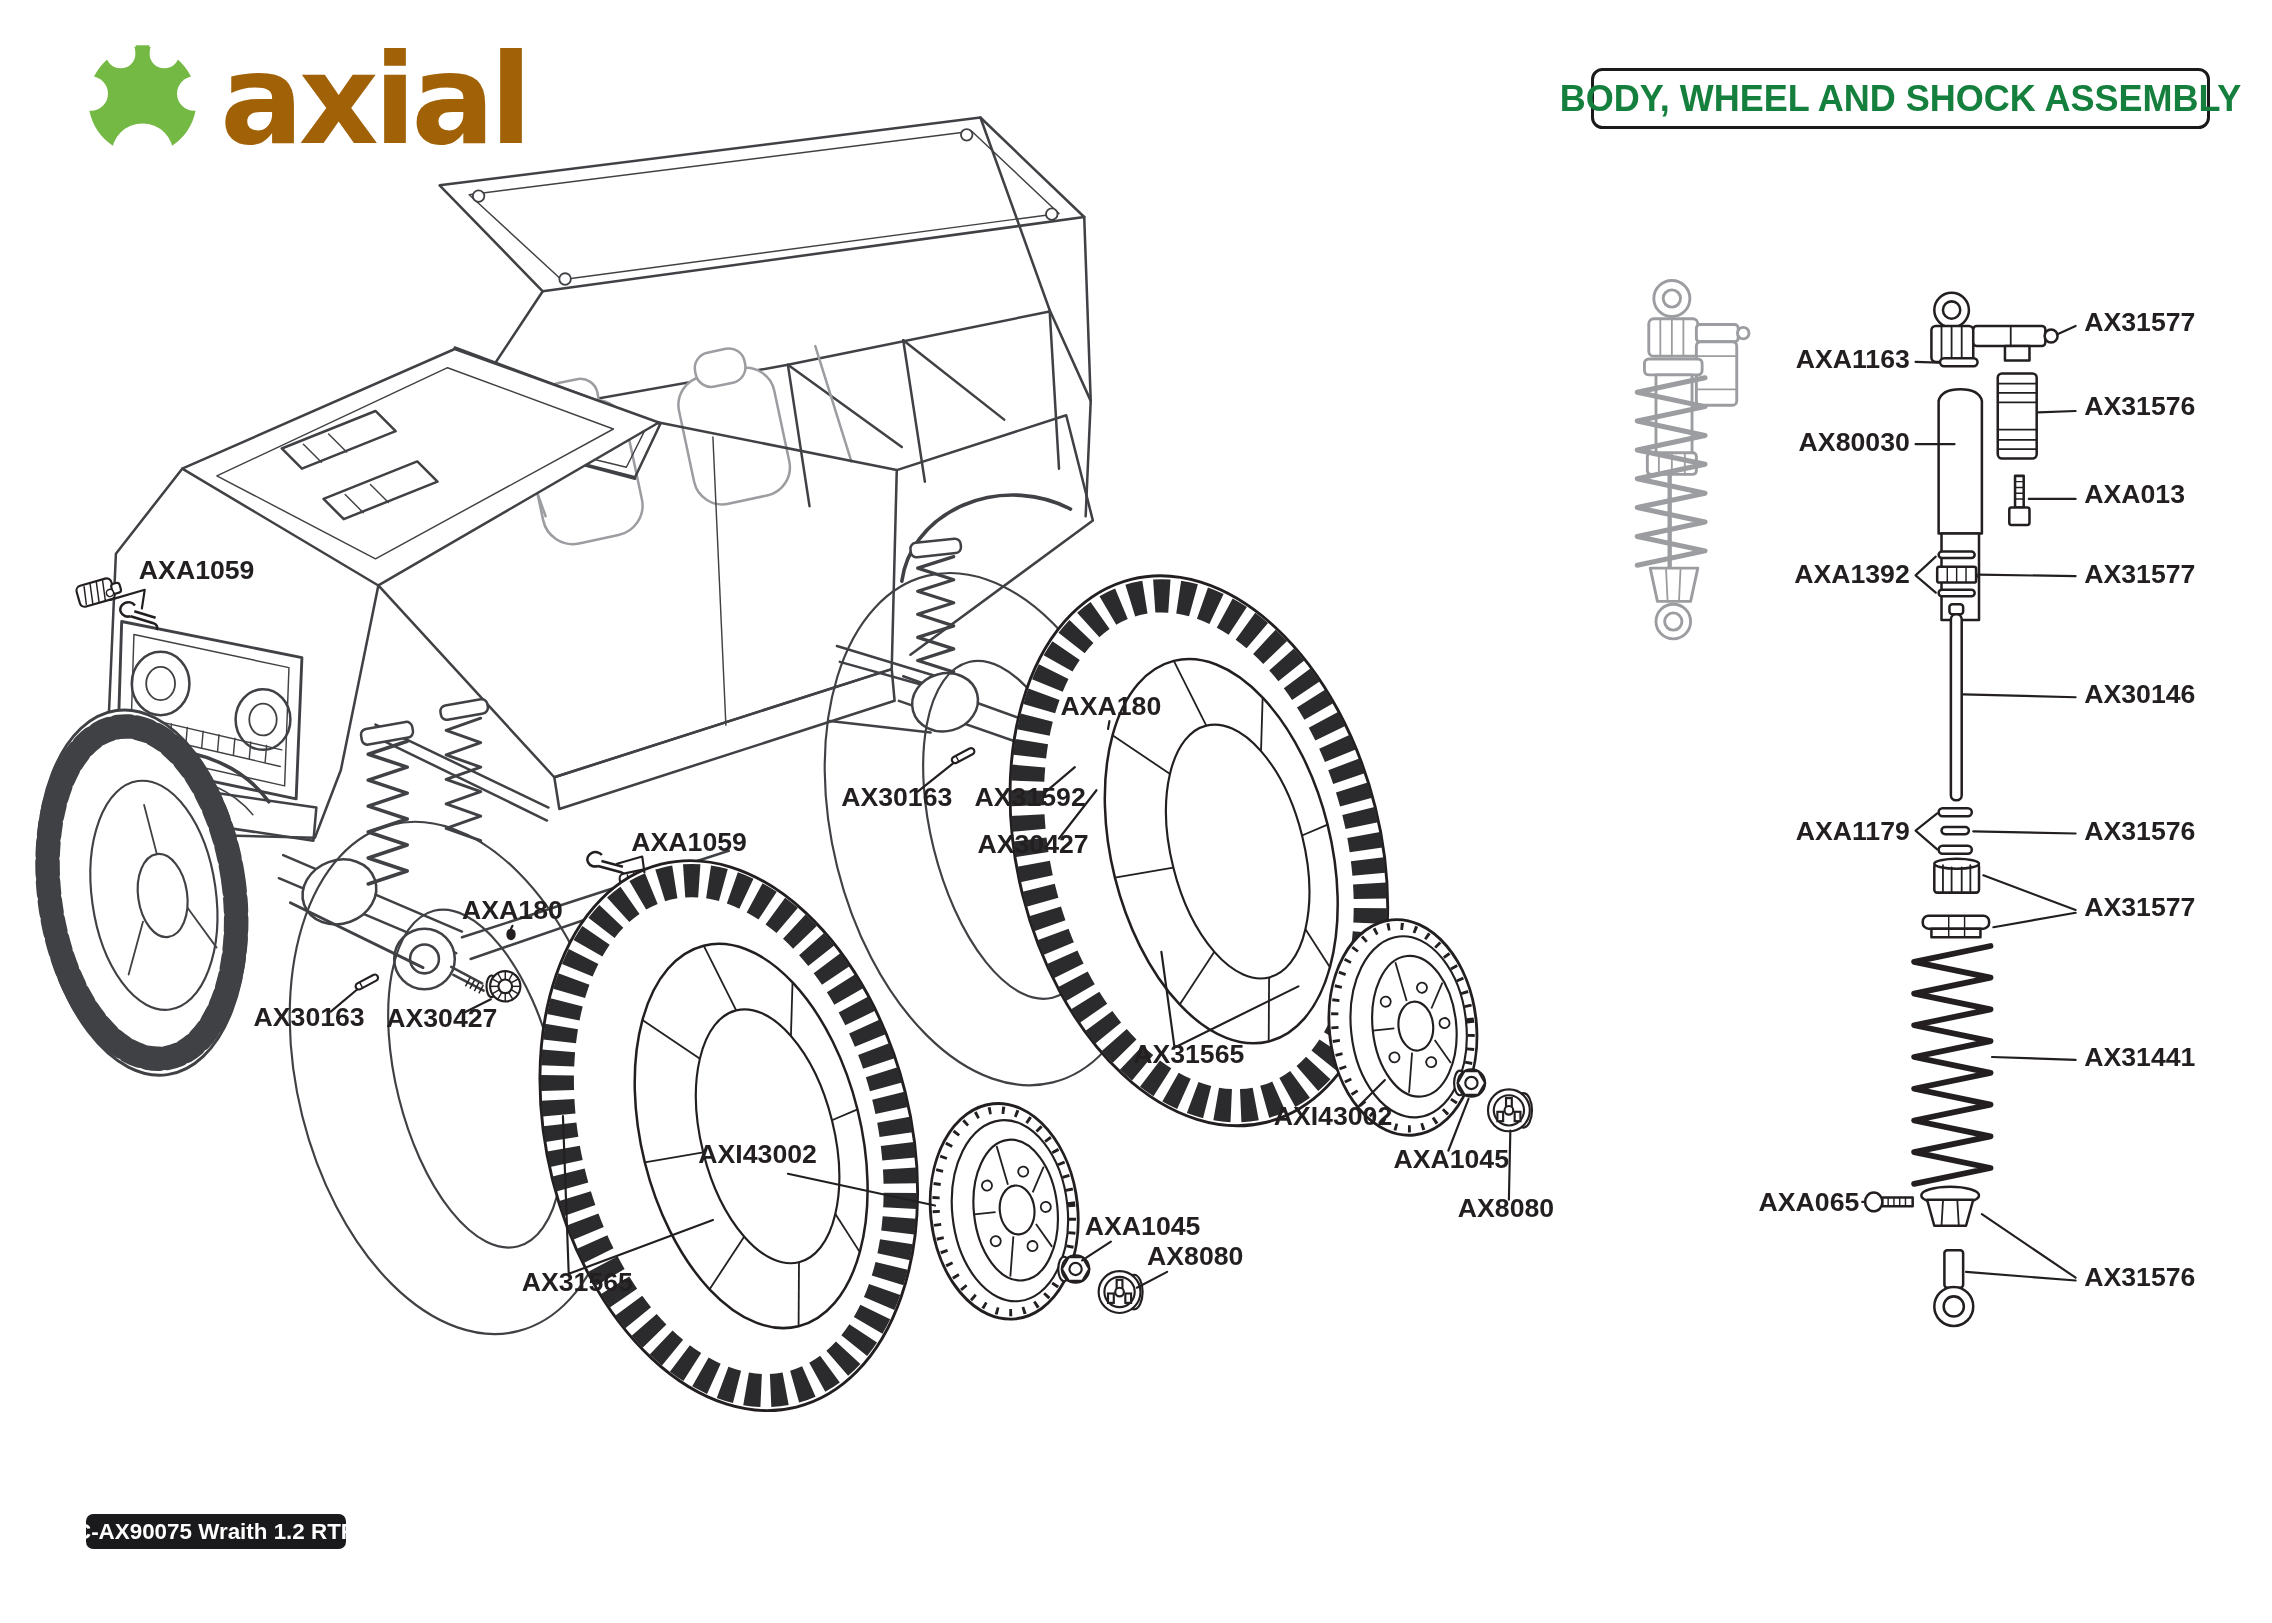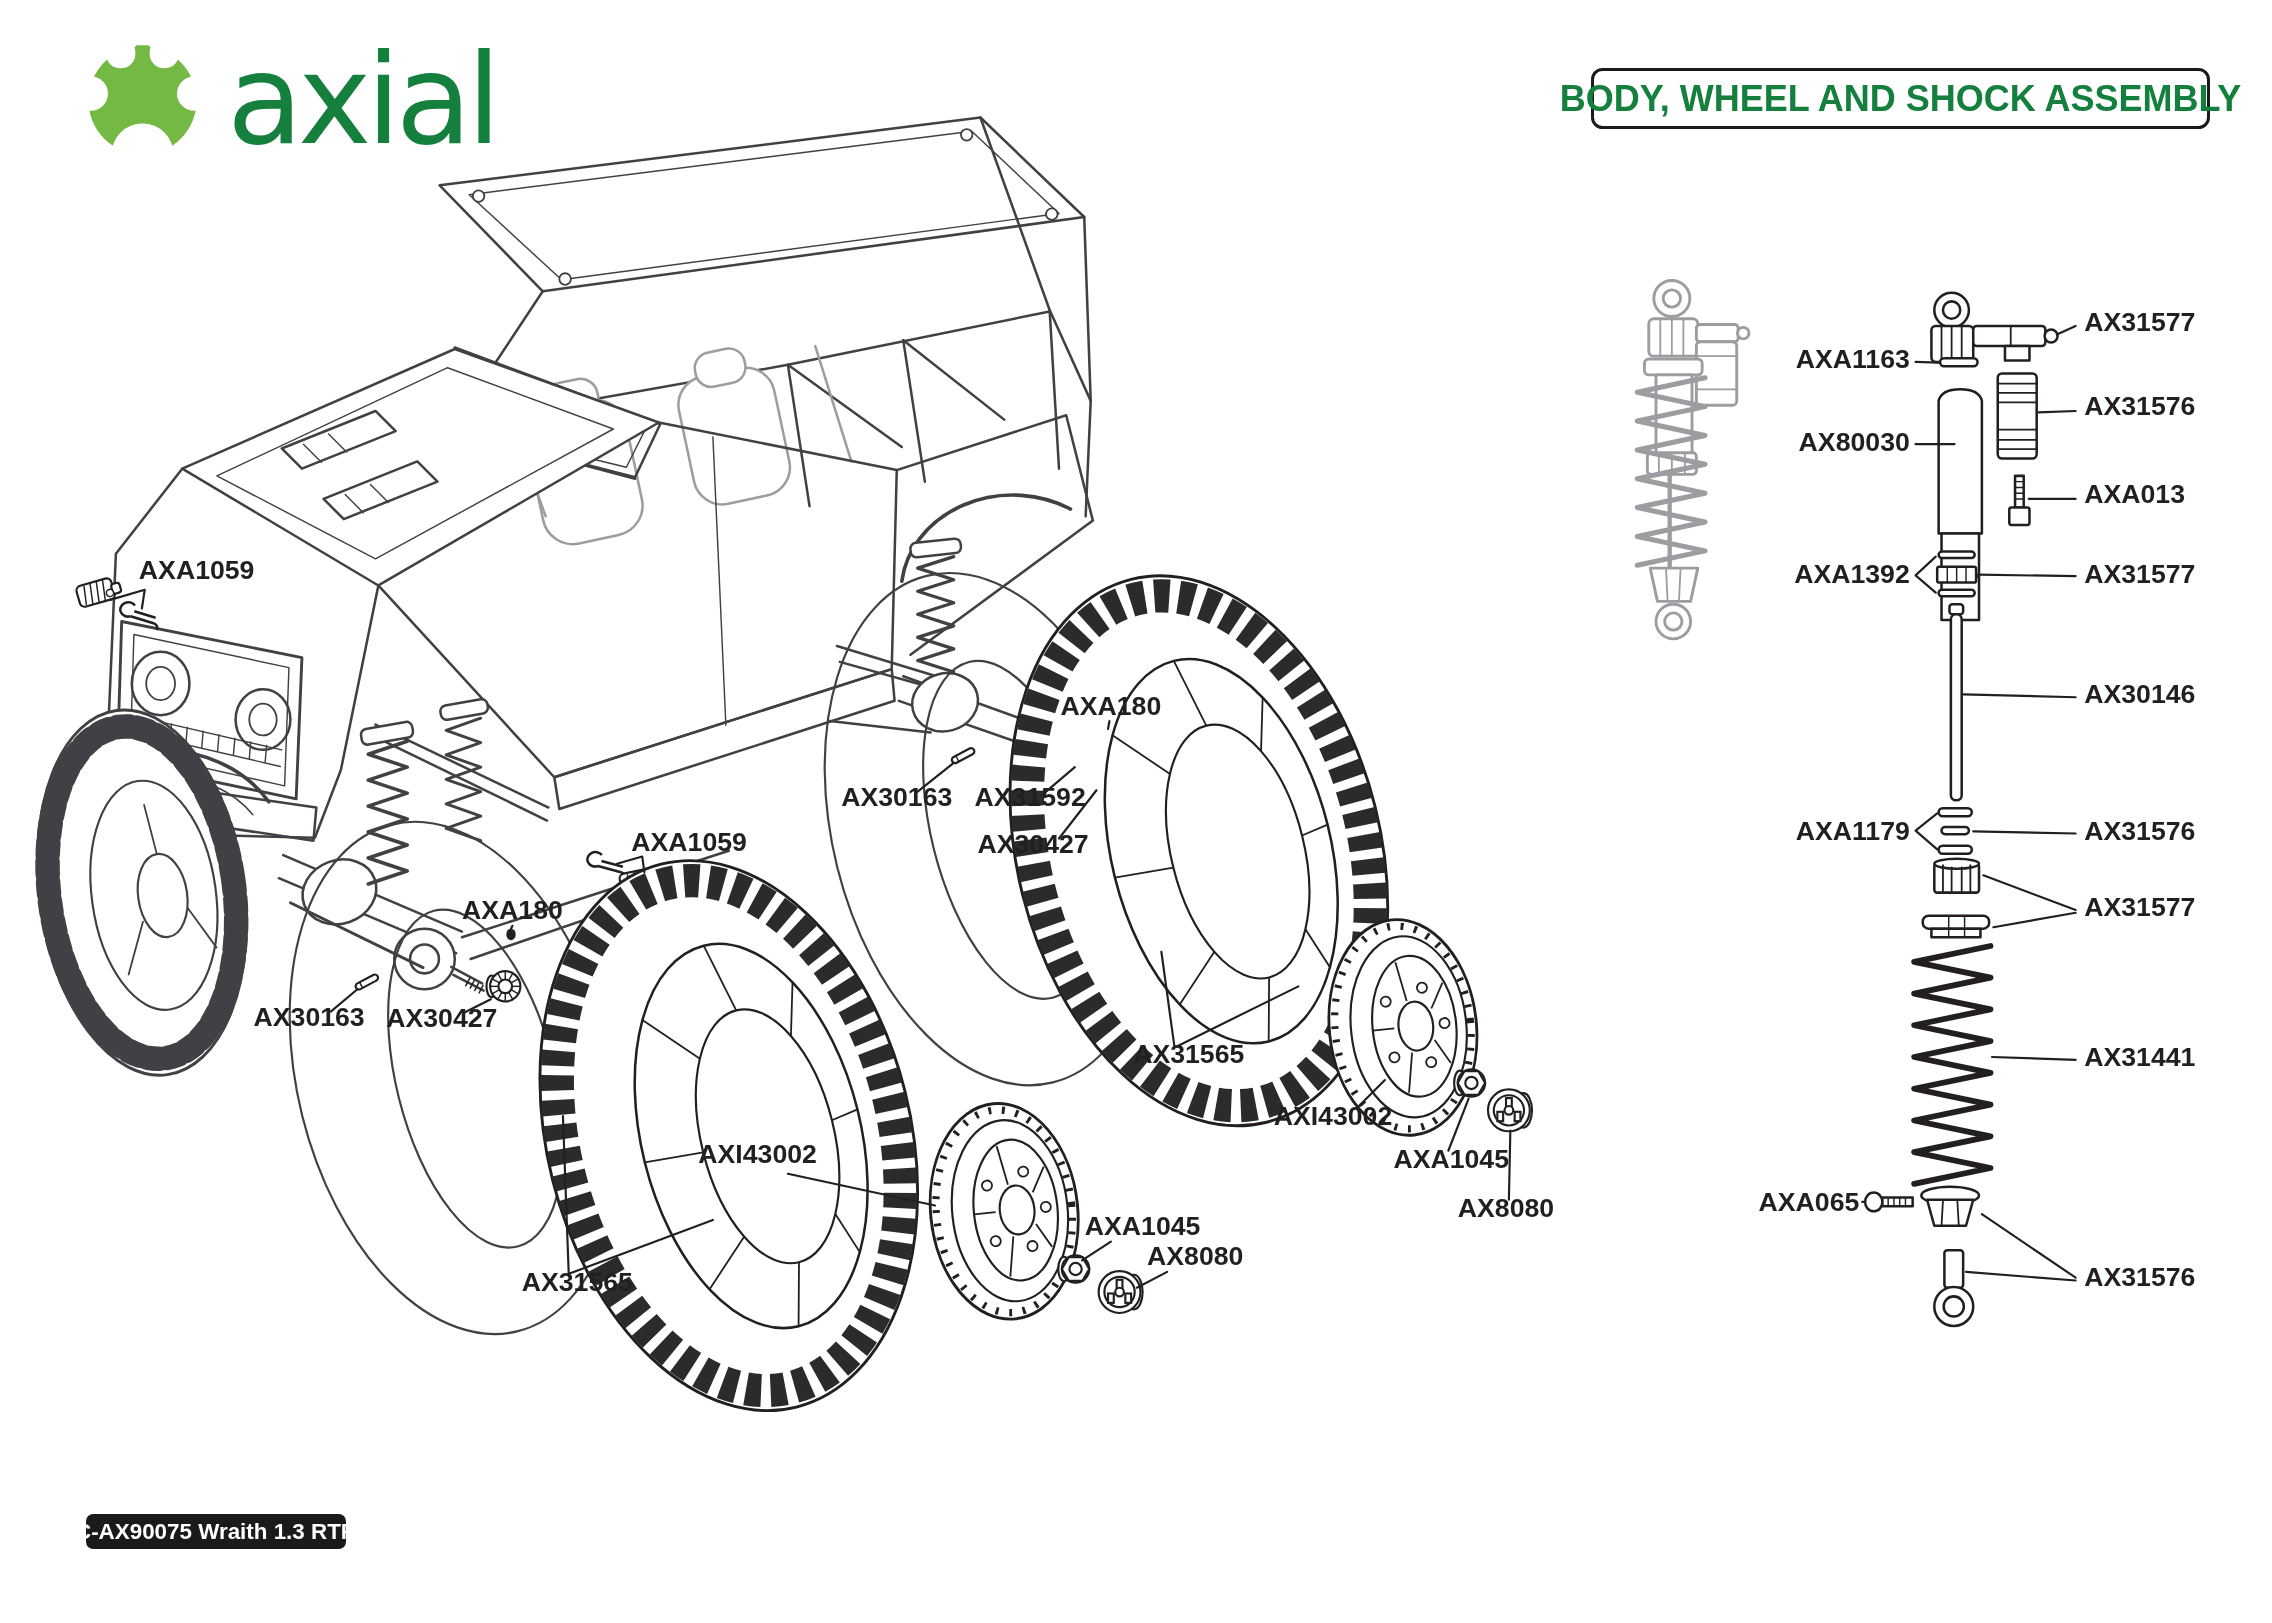--- a/index.html
+++ b/index.html
@@ -1,21 +1,21 @@
 <!DOCTYPE html>
 <html style="font-size:11.5px"><head>
 <meta charset="utf-8">
 <style>
   html,body{margin:0;padding:0;background:#fff;}
   .page{position:relative;width:2273px;height:1623px;background:#fff;overflow:hidden;
         font-family:"Liberation Sans",sans-serif;}
   .logo{position:absolute;left:85px;top:43px;display:flex;align-items:flex-start;}
   .logo-icon{width:115px;height:115px;}
-  .wordmark{font-size:124px;font-weight:400;color:#15803d;letter-spacing:-5px;
-            line-height:115px;margin-left:27px;font-family:"DejaVu Sans",sans-serif;}
+  .wordmark{font-size:124px;font-weight:700;color:#a16207;letter-spacing:-5px;
+            line-height:115px;margin-left:20px;font-family:"DejaVu Sans",sans-serif;}
   .title-box{position:absolute;left:1591px;top:68px;width:619px;height:61px;
              border:3.6px solid #1a1a1c;border-radius:11.5px;background:#fff;
              display:flex;align-items:center;justify-content:center;box-sizing:border-box;}
   .title-box span{font-size:36px;font-weight:700;color:#15803d;letter-spacing:0px;white-space:nowrap;}
   .badge{position:absolute;left:86px;top:1514px;width:260px;height:35px;background:#1a1a1c;
          border-radius:7.2px;display:flex;align-items:center;justify-content:center;}
   .badge span{color:#fff;font-size:22.4px;font-weight:700;white-space:nowrap;}
   svg.diagram{position:absolute;left:0;top:0;}
   svg text{font-family:"Liberation Sans",sans-serif;font-size:37px;font-weight:700;fill:#231F20;}
 </style>
@@ -491,16 +491,16 @@
       <text x="2648" y="1165" text-anchor="end">AXA1179</text>
       <text x="2890" y="1165" text-anchor="start">AX31576</text>
       <text x="2890" y="1271" text-anchor="start">AX31577</text>
       <text x="2890" y="1478" text-anchor="start">AX31441</text>
       <text x="2578" y="1679" text-anchor="end">AXA065</text>
       <text x="2890" y="1783" text-anchor="start">AX31576</text>
     </g>
   </svg>
 
   <div class="badge">
-    <span>C-AX90075 Wraith 1.3 RTR</span>
+    <span>C-AX90075 Wraith 1.2 RTR</span>
   </div>
 </div>
 
 
 </body></html>

